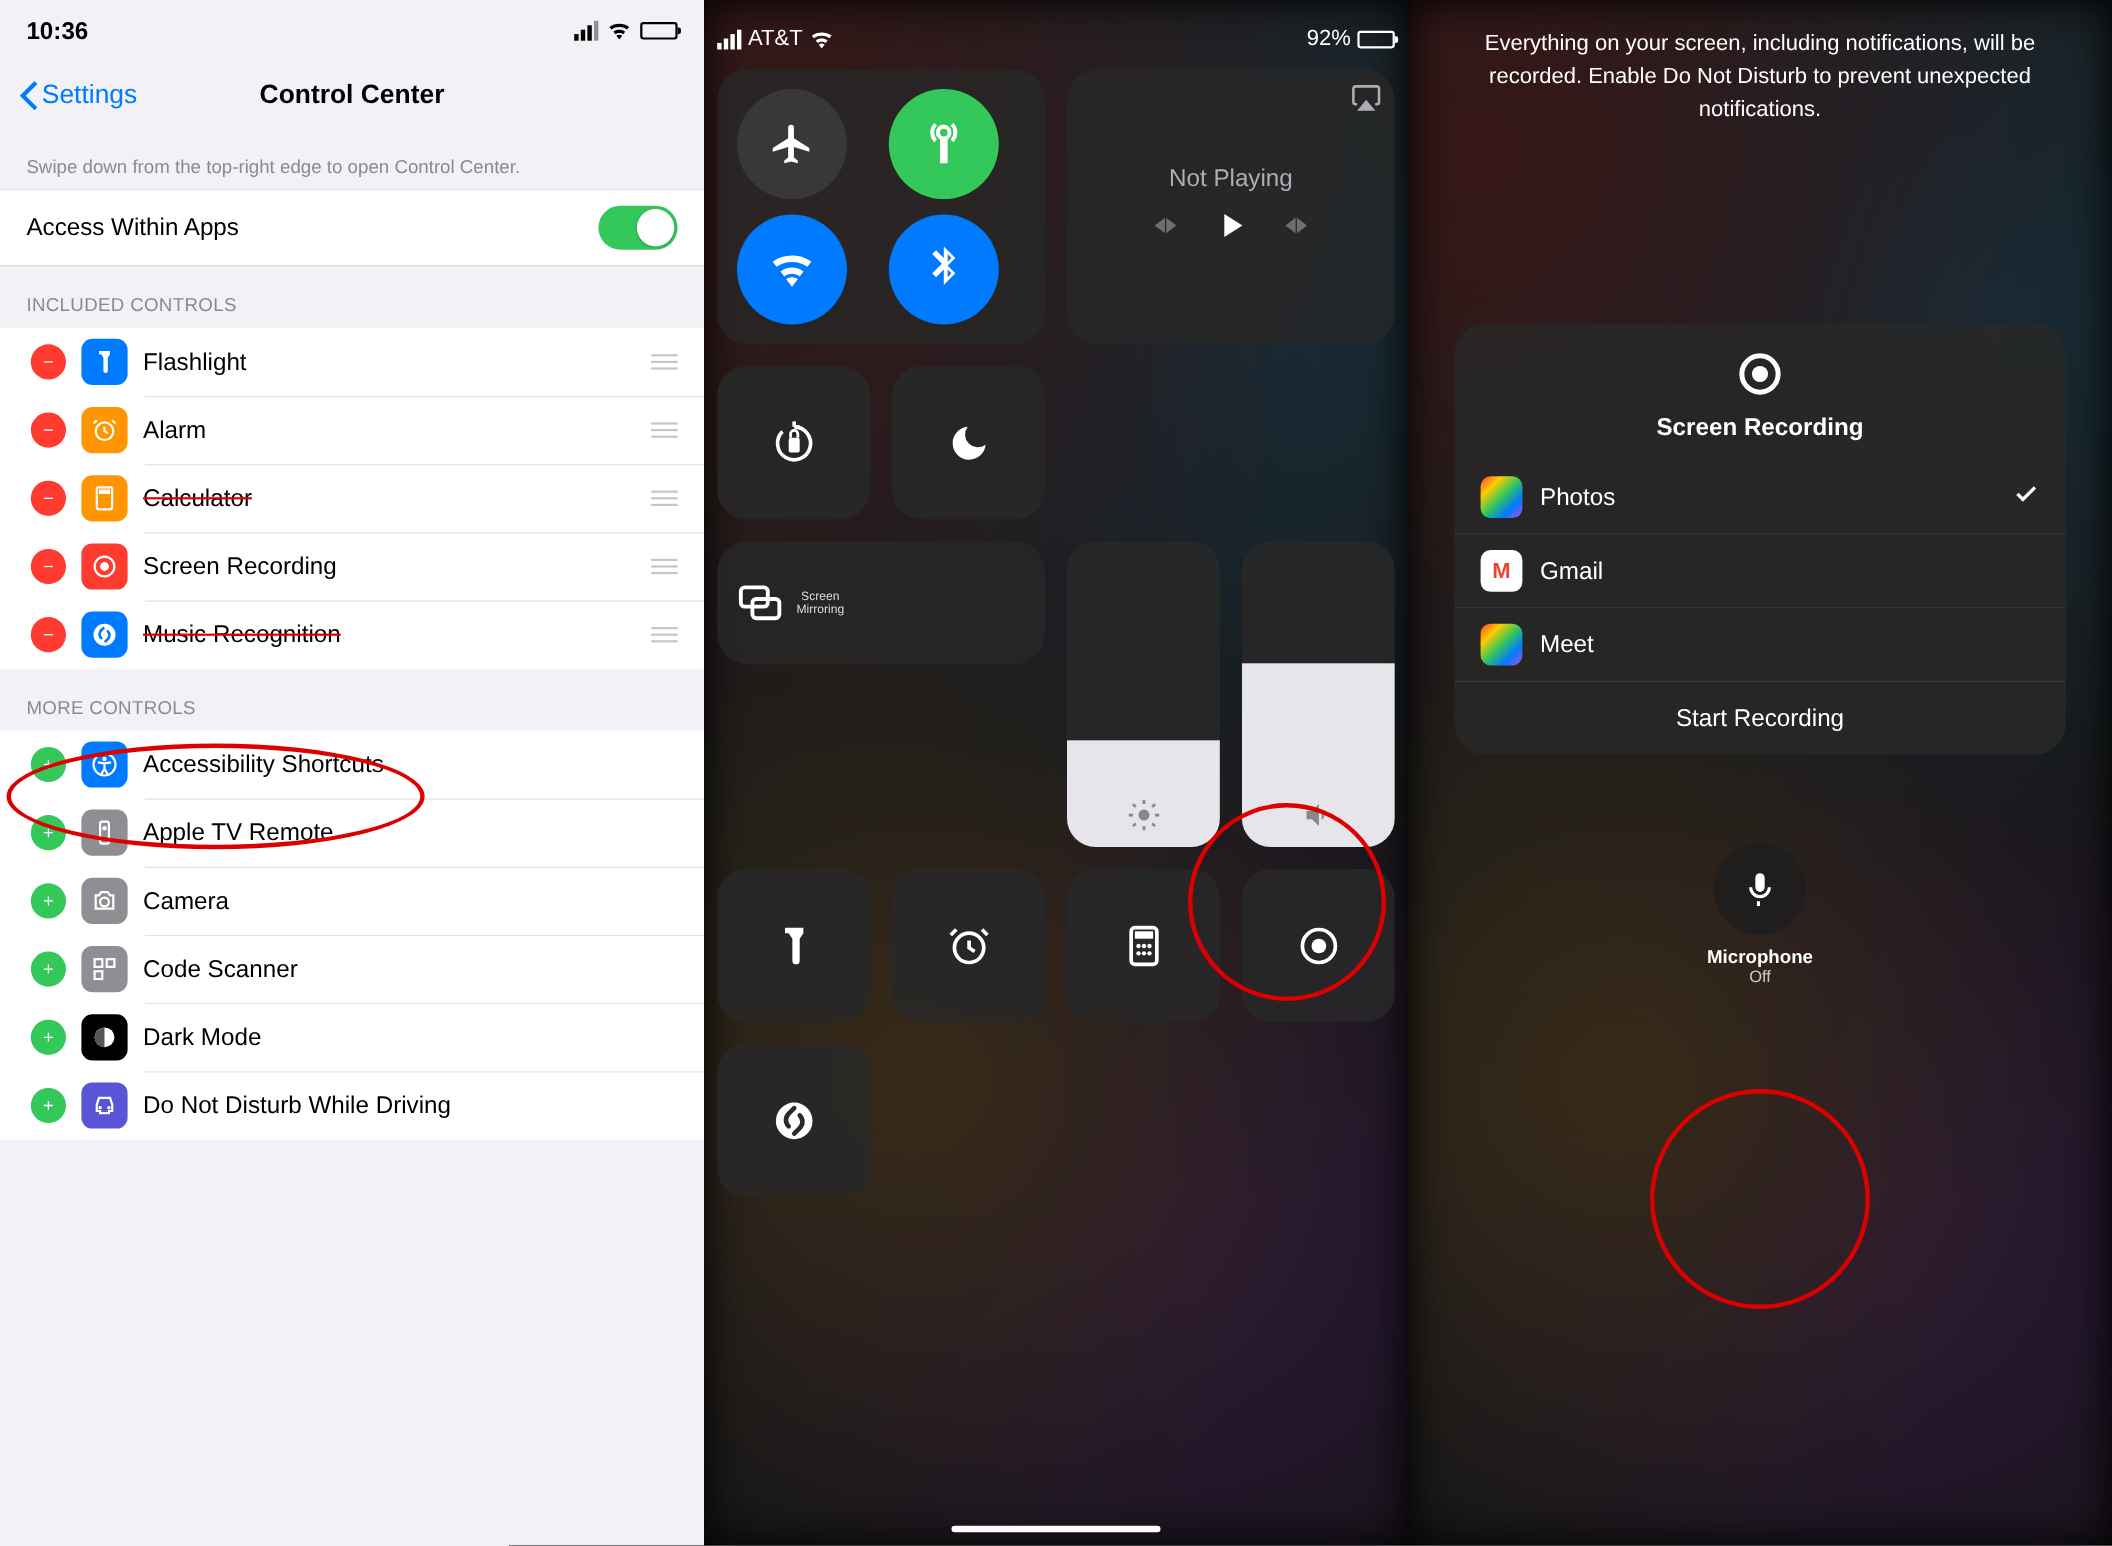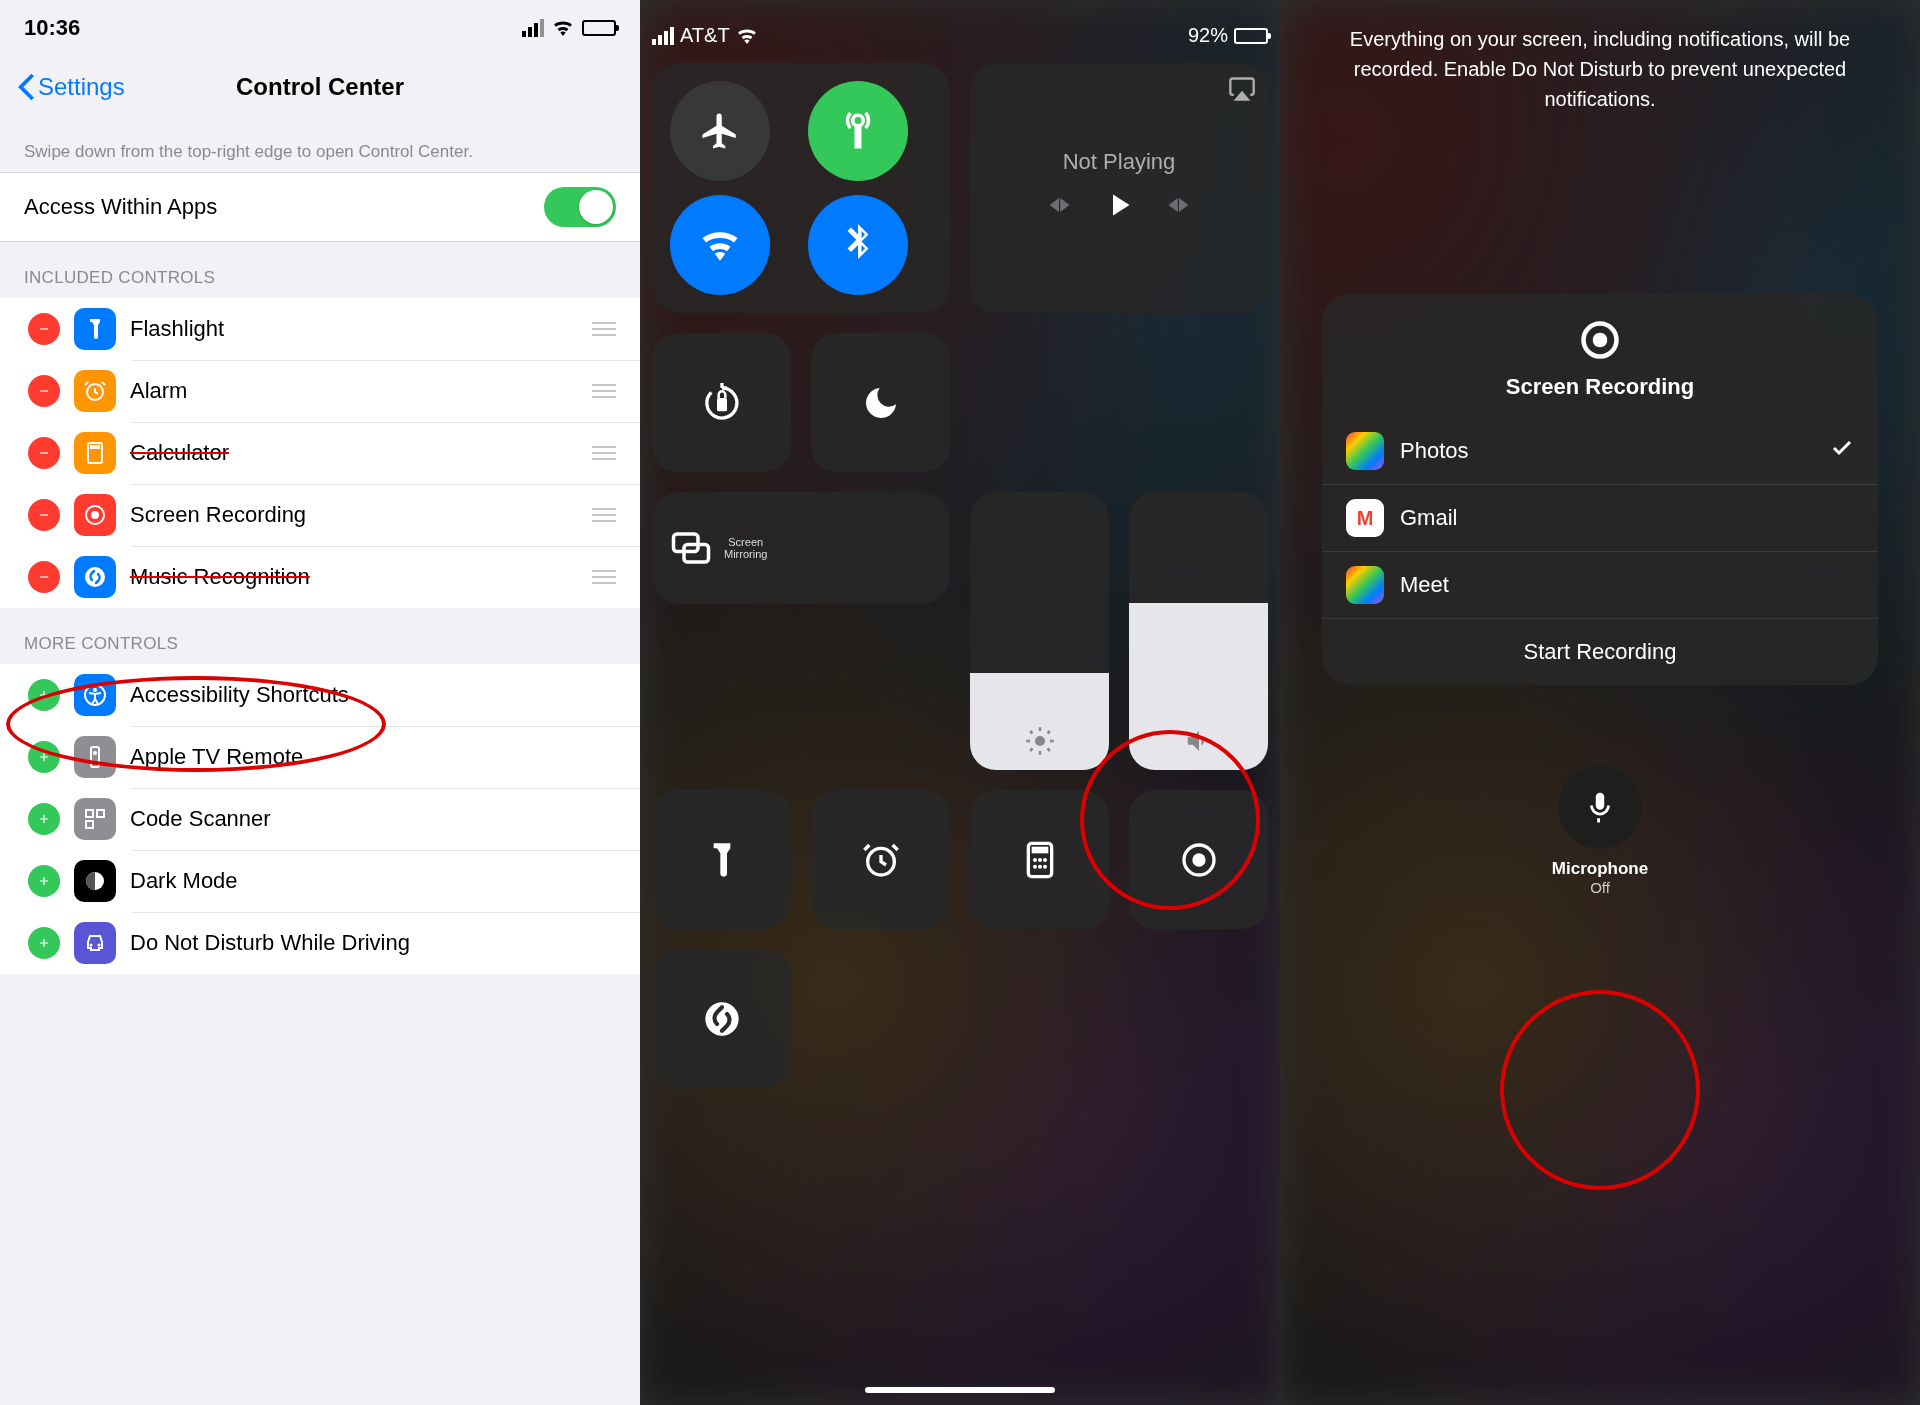--- a/index.html
+++ b/index.html
@@ -1,17 +1,17 @@
 <!DOCTYPE html>
 <html><head>
 <meta charset="utf-8">
 <style>
 * { box-sizing: border-box; margin: 0; padding: 0; }
 body { font-family: -apple-system, BlinkMacSystemFont, "Helvetica Neue", sans-serif; background: #ccc; }
-.stage { width: 1920px; height: 1405px; display: flex; background: #404040; }
+.stage { width: 1920px; height: 1405px; display: flex; background: #000000; }
 .panel { height: 100%; overflow: hidden; position: relative; }
 
 
 .panel-settings { width: 640px; background: #f2f2f6; }
 .status-bar { height: 56px; display: flex; align-items: center; justify-content: space-between; padding: 0 24px; font-size: 22px; font-weight: 600; }
 .status-right { display: flex; align-items: center; gap: 8px; }
 .nav-bar { height: 62px; display: flex; align-items: center; padding: 0 18px; gap: 40px; }
 .back { color: #007aff; font-size: 24px; display: flex; align-items: center; gap: 4px; }
 .back svg { width: 16px; height: 28px; fill: #007aff; }
 .nav-title { font-size: 24px; font-weight: 600; position: absolute; left: 50%; transform: translateX(-50%); }
@@ -276,20 +276,34 @@
           <span class="app-label ">Apple TV Remote</span>
         </div>
         <div class="control-row">
           <span class="plus">
             <svg viewBox="0 0 24 24">
               <path d="M11 5h2v6h6v2h-6v6h-2v-6H5v-2h6z"></path>
             </svg>
           </span>
           <span class="app-icon" style="background:#8e8e93">
             <svg viewBox="0 0 24 24" fill="#fff">
+              <path d="M4 7h3l2-3h6l2 3h3v12H4z" fill="none" stroke="#fff" stroke-width="2"></path>
+              <circle cx="12" cy="13" r="4" fill="none" stroke="#fff" stroke-width="2"></circle>
+            </svg>
+          </span>
+          <span class="app-label ">Camera</span>
+        </div>
+        <div class="control-row">
+          <span class="plus">
+            <svg viewBox="0 0 24 24">
+              <path d="M11 5h2v6h6v2h-6v6h-2v-6H5v-2h6z"></path>
+            </svg>
+          </span>
+          <span class="app-icon" style="background:#8e8e93">
+            <svg viewBox="0 0 24 24" fill="#fff">
               <rect x="3" y="3" width="7" height="7" fill="none" stroke="#fff" stroke-width="2"></rect>
               <rect x="14" y="3" width="7" height="7" fill="none" stroke="#fff" stroke-width="2"></rect>
               <rect x="3" y="14" width="7" height="7" fill="none" stroke="#fff" stroke-width="2"></rect>
             </svg>
           </span>
           <span class="app-label ">Code Scanner</span>
         </div>
         <div class="control-row">
           <span class="plus">
             <svg viewBox="0 0 24 24">

